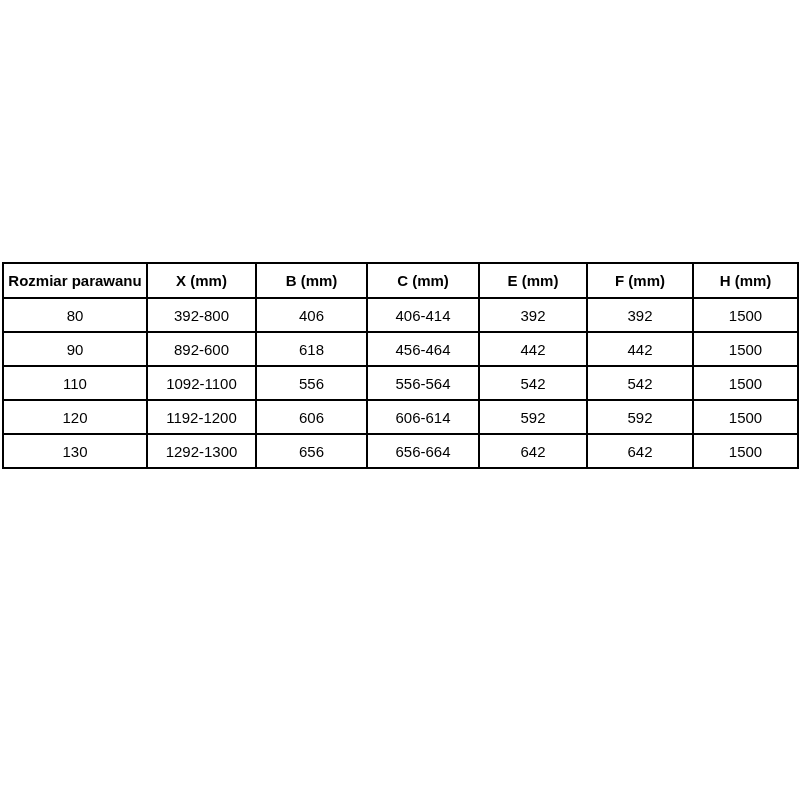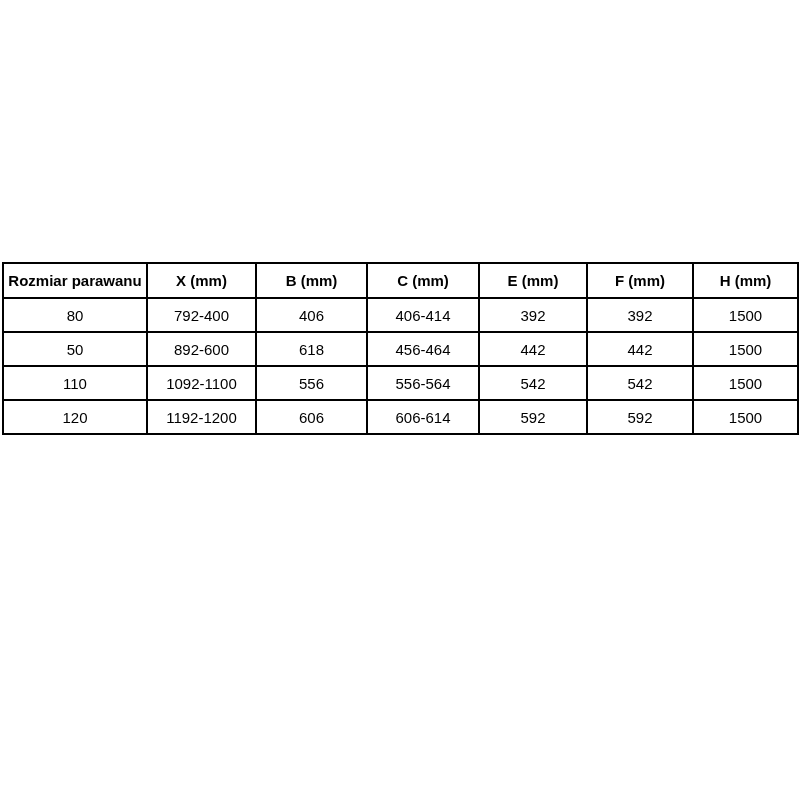--- a/index.html
+++ b/index.html
@@ -68,29 +68,29 @@
           <th>B (mm)</th>
           <th>C (mm)</th>
           <th>E (mm)</th>
           <th>F (mm)</th>
           <th>H (mm)</th>
         </tr>
     </thead>
     <tbody>
         <tr>
           <td>80</td>
-          <td>792-400</td>
+          <td>392-800</td>
           <td>406</td>
           <td>406-414</td>
           <td>392</td>
           <td>392</td>
           <td>1500</td>
         </tr>
         <tr>
-          <td>50</td>
+          <td>90</td>
           <td>892-600</td>
           <td>618</td>
           <td>456-464</td>
           <td>442</td>
           <td>442</td>
           <td>1500</td>
         </tr>
         <tr>
           <td>110</td>
           <td>1092-1100</td>
@@ -102,15 +102,24 @@
         </tr>
         <tr>
           <td>120</td>
           <td>1192-1200</td>
           <td>606</td>
           <td>606-614</td>
           <td>592</td>
           <td>592</td>
           <td>1500</td>
         </tr>
+        <tr>
+          <td>130</td>
+          <td>1292-1300</td>
+          <td>656</td>
+          <td>656-664</td>
+          <td>642</td>
+          <td>642</td>
+          <td>1500</td>
+        </tr>
       </tbody>
   </table>
 </div>
 
 </body></html>

